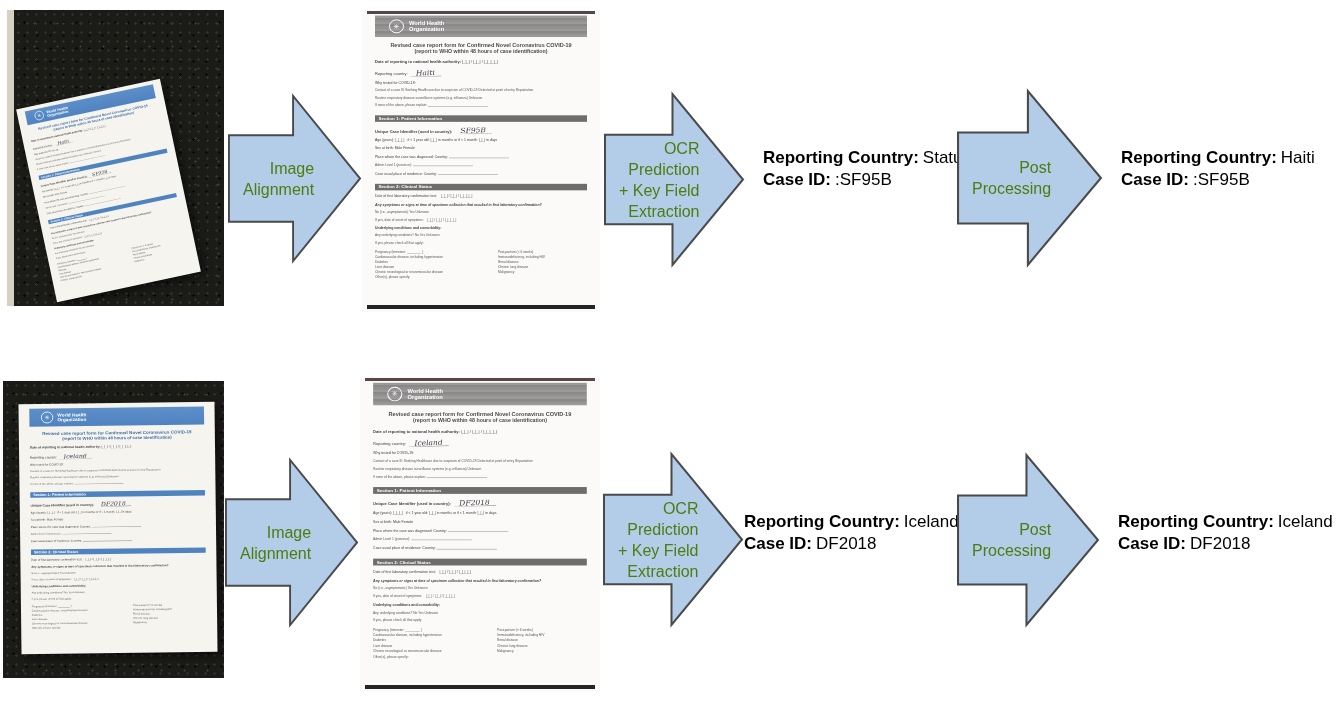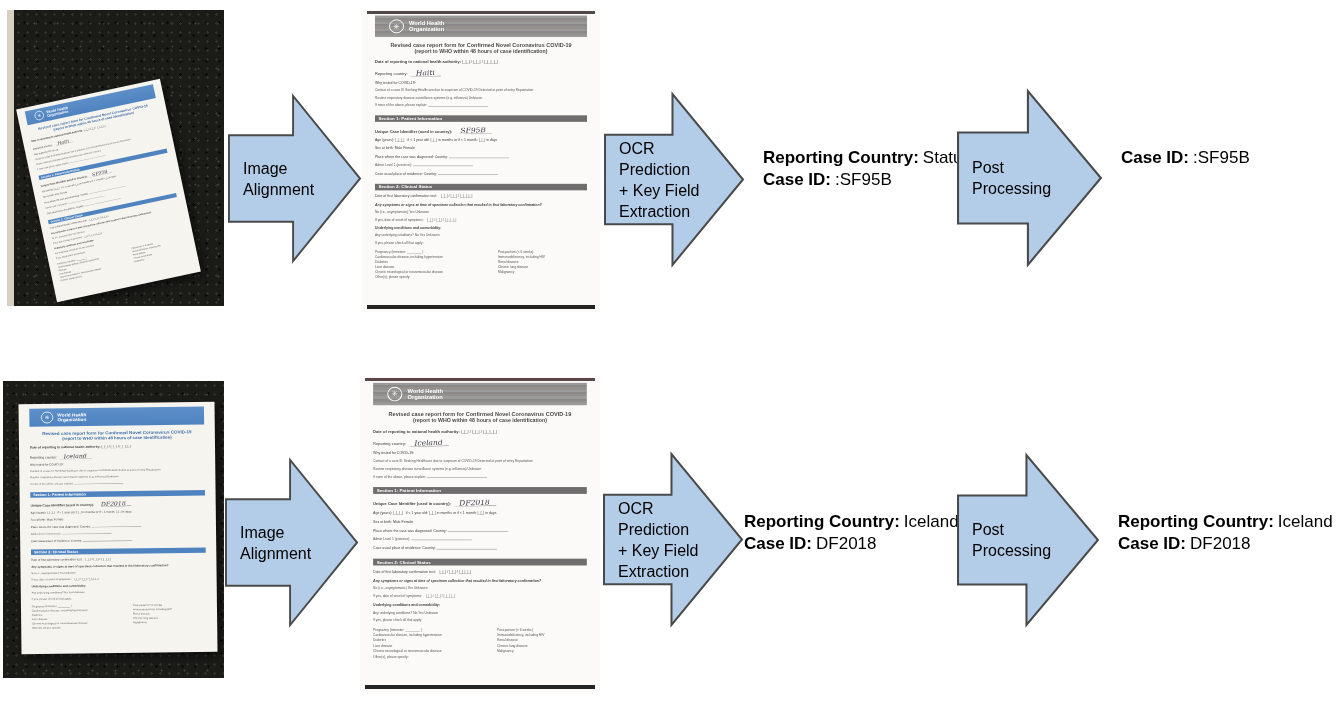--- a/index.html
+++ b/index.html
@@ -47,21 +47,21 @@
   .hand { font-family:"DejaVu Serif", serif; font-style:italic; font-size:15px; color:#3a3a46; display:inline-block; transform:rotate(-2deg); padding:0 12px; border-bottom:1px solid #777; line-height:13px; }
   .fill-line { display:inline-block; width:120px; border-bottom:1px solid #888; height:8px; }
   .wf-cols { display:flex; margin-top:8px; }
   .wf-col { font-size:6.5px; line-height:11px; color:#555; }
   .wf-col.left { width:58%; }
   .wf-col.right { width:42%; }
 
   
   .arrow { position:absolute; }
   .arrow svg { position:absolute; inset:0; width:100%; height:100%; }
-  .arrow-label { position:absolute; left:15px; top:50%; transform:translateY(-50%); font-size:16px; line-height:21px; color:#000000; }
+  .arrow-label { position:absolute; left:15px; top:50%; transform:translateY(-50%); font-size:16px; line-height:21px; color:#4d7c0f;text-align:right; }
 
   
   .out { position:absolute; font-size:17px; line-height:22px; color:#000; white-space:nowrap; }
   .out b { margin-right:4px; }
 </style>
 </head>
 <body>
 
 <div class="canvas">
 
@@ -210,20 +210,21 @@
     <svg viewBox="0 0 140 180" preserveAspectRatio="none">
         <polygon points="1,46 68,46 68,6 138,90 68,174 68,134 1,134" fill="#b3cde9" stroke="#4a4a4a" stroke-width="2"></polygon>
       </svg>
     <div class="arrow-label">
       <div>Post</div>
       <div>Processing</div>
     </div>
   </div>
 
   <div class="out" style="left:1121px; top:147px;">
+    <div><b>Reporting Country:</b><span>Haiti</span></div>
     <div><b>Case ID:</b><span>:SF95B</span></div>
   </div>
 
   <div class="photo" style="left:3px; top:381px; width:221px; height:297px;">
     <div class="granite"></div>
     <div class="paper photo-style" style="left:17px; top:22px; width:196px; height:250px; transform:rotate(-0.7deg);">
       <div class="wf-wrap" style="transform:scale(0.412,0.39);">
         <div class="wf photo-style">
   <div class="wf-header">
     <span class="wf-logo">✳</span>

